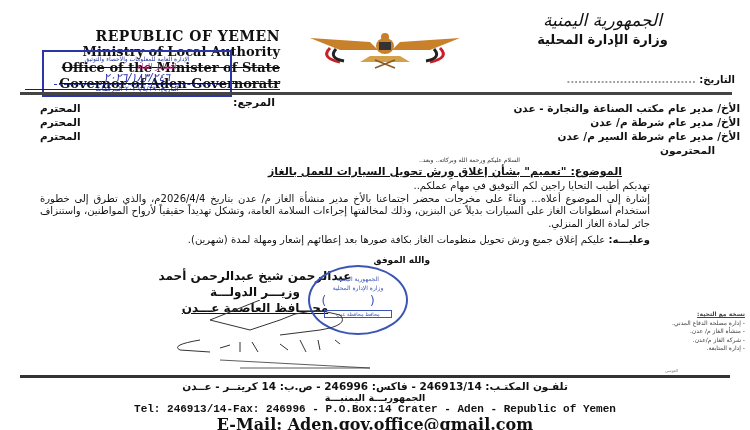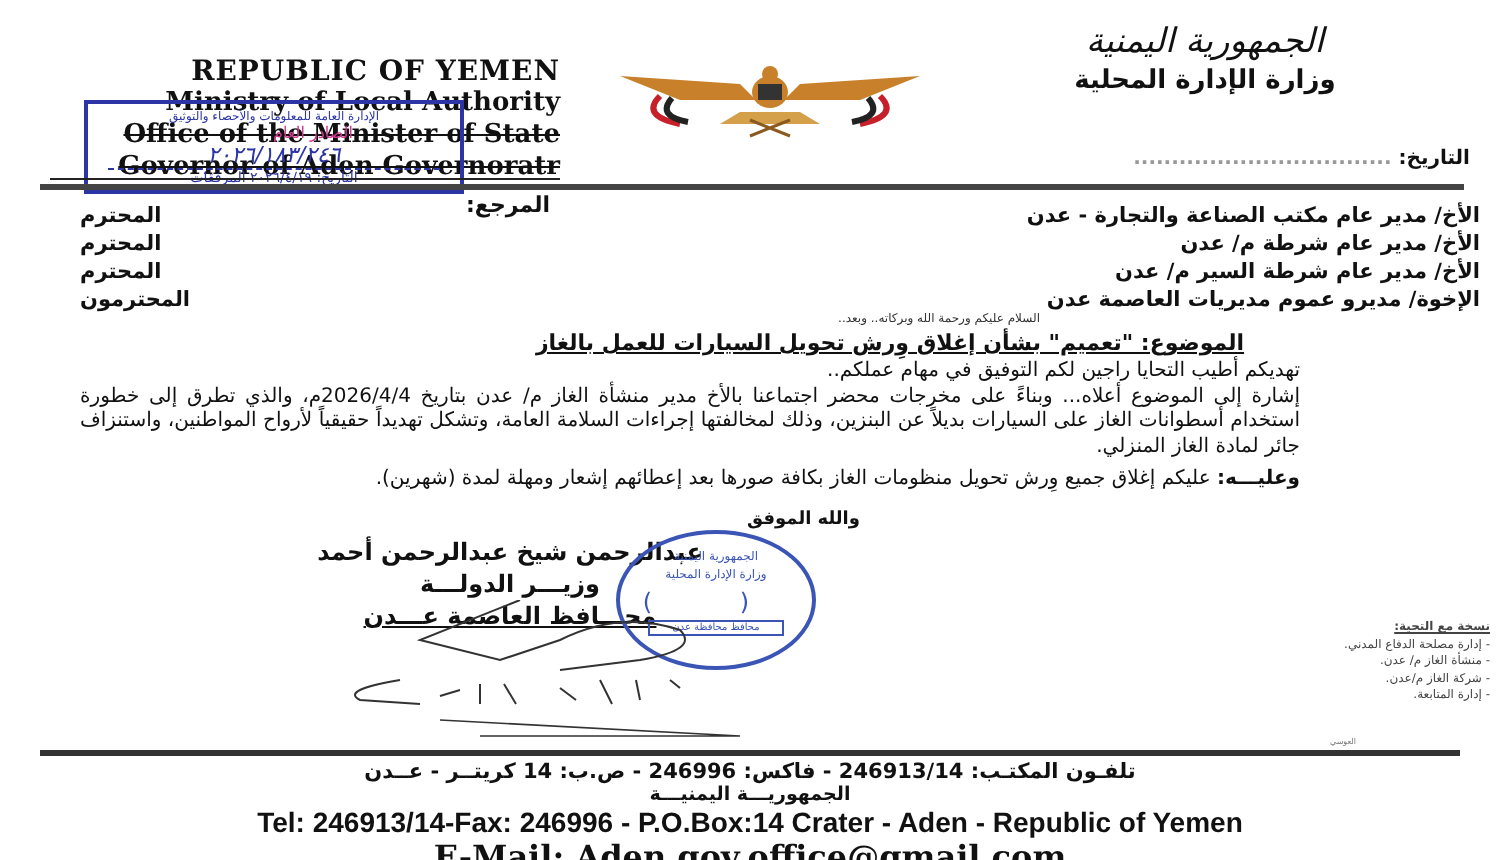--- a/index.html
+++ b/index.html
@@ -48,21 +48,21 @@
     .round-stamp .r3 { font-size: 12px; margin-top: 3px; letter-spacing: 20px; }
     .round-stamp .r4 { font-size: 5px; margin: 2px 14px 0; border: 1px solid #3a55b5; }
     .signature { left: 140px; top: 300px; width: 240px; height: 70px; }
     .copies { left: 585px; top: 310px; width: 160px; direction: rtl; font-size: 6px; color: #444; line-height: 8.5px; }
     .copies .ct { text-decoration: underline; font-weight: bold; }
     .copies-sub { left: 665px; top: 368px; font-size: 4px; color: #777; direction: rtl; }
     .foot-rule { left: 20px; top: 375px; width: 710px; height: 3px; background: #333; }
     .footer { left: 0; top: 380px; width: 750px; text-align: center; }
     .footer .f1 { font-size: 10.5px; font-weight: bold; direction: rtl; }
     .footer .f2 { font-size: 9.5px; font-weight: bold; direction: rtl; letter-spacing: 1px; }
-    .footer .f3 { font-family: Liberation Sans, sans-serif; font-size: 14px; font-weight: bold; }
+    .footer .f3 { font-family: Liberation Mono, monospace; font-size: 11px; font-weight: bold; }
     .footer .f4 { font-family: "DejaVu Serif", serif; font-size: 16px; font-weight: bold; }
   </style>
 </head>
 <body>
 
 <div class="abs en-head">
   <div class="l1">REPUBLIC OF YEMEN</div>
   <div class="l2">Ministry of Local Authority</div>
   <div class="l3">Office of the Minister of State</div>
   <div class="l4">Governor of Aden Governoratr</div>
@@ -114,21 +114,20 @@
   </div>
   <div class="addr-row">
     <span>الأخ/ مدير عام شرطة م/ عدن</span>
     <span class="hon">المحترم</span>
   </div>
   <div class="addr-row">
     <span>الأخ/ مدير عام شرطة السير م/ عدن</span>
     <span class="hon">المحترم</span>
   </div>
   <div class="addr-row">
-    <span>الإخوة/ مديرو عموم مديريات العاصمة عدن</span>
     <span class="hon">المحترمون</span>
   </div>
   <div class="salam">السلام عليكم ورحمة الله وبركاته.. وبعد..</div>
 </div>
 
 <div class="abs subject">
   <span>الموضوع: "تعميم" بشأن إغلاق وِرش تحويل السيارات للعمل بالغاز</span>
 </div>
 
 <div class="abs body-text">

